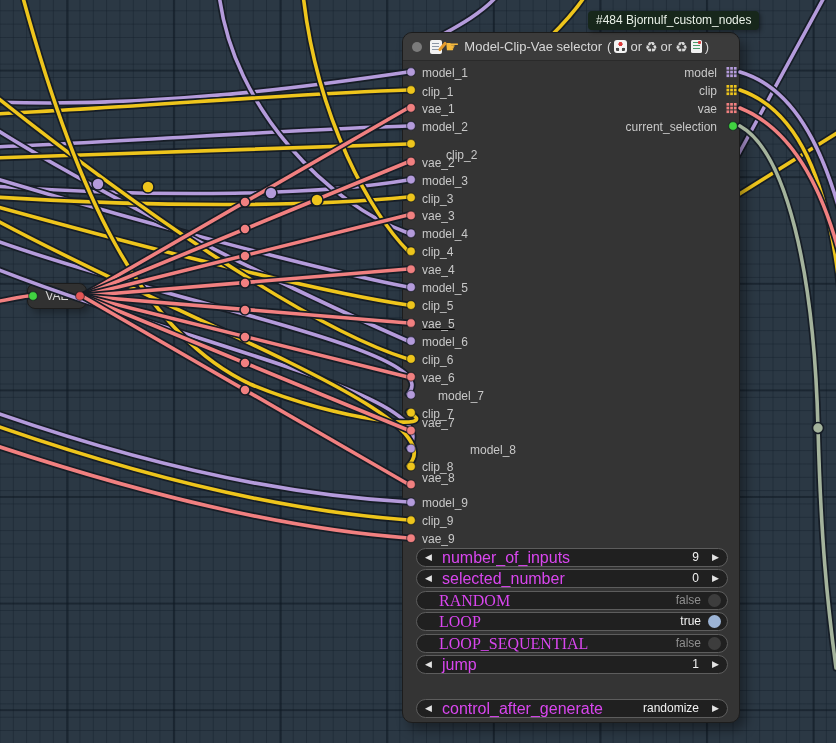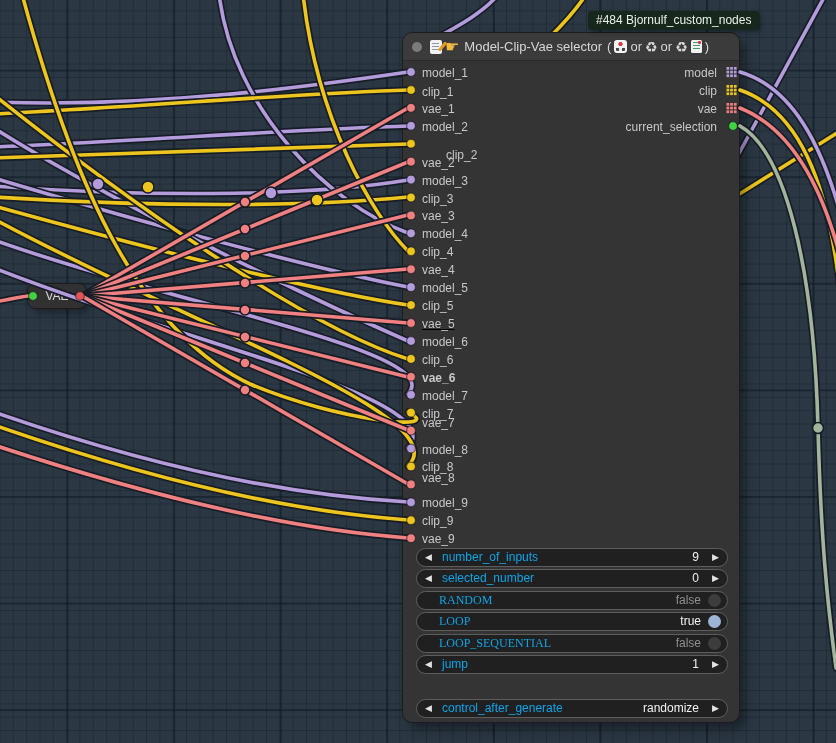--- a/index.html
+++ b/index.html
@@ -66,21 +66,21 @@
   .slot-label{font-size:12px;color:#c8c8c8;white-space:nowrap;}
 
   
   .widget{
     position:absolute;left:13px;width:312px;height:19px;box-sizing:border-box;
     background:#202020;border:1px solid#5d5d5d;border-radius:10px;
   }
   .widget .arr{position:absolute;top:0;height:17px;line-height:17px;font-size:9px;color:#e3e3e3;}
   .widget .arr.l{left:8px;}
   .widget .arr.r{right:8px;}
-  .widget .wlabel{position:absolute;left:25px;top:0;height:17px;line-height:17px;font-size:12px;color:#0ea5e9;white-space:nowrap;}
+  .widget .wlabel{position:absolute;left:25px;top:0;height:17px;line-height:17px;font-size:16px;color:#d946ef;white-space:nowrap;}
   .widget.toggle .wlabel{left:22px;font-family:Liberation Serif, serif;}
   .widget .wvalue{position:absolute;right:28px;top:0;height:17px;line-height:17px;font-size:12px;color:#f2f2f2;}
   .widget.toggle .wvalue{right:26px;}
   .widget .wvalue.off{color:#8f8f8f;}
   .widget .tdot{position:absolute;right:6px;top:2px;width:13px;height:13px;border-radius:50%;background:#3d3d3d;}
   .widget .tdot.on{background:#9cb4d6;}
 
   
   .vae-node{
     position:absolute;left:27px;top:283px;width:60px;height:26px;
@@ -326,33 +326,33 @@
       </div>
       <div class="in-row" style="top: 283.02px; text-decoration: underline;">
         <span class="slot-label">vae_5</span>
       </div>
       <div class="in-row" style="top: 300.95px; align-items: center;">
         <span class="slot-label">model_6</span>
       </div>
       <div class="in-row" style="top: 318.88px;">
         <span class="slot-label">clip_6</span>
       </div>
-      <div class="in-row" style="top: 336.81px; font-weight: bold;">
+      <div class="in-row" style="top: 336.81px;">
         <span class="slot-label">vae_6</span>
       </div>
-      <div class="in-row" style="top: 354.74px;">
+      <div class="in-row" style="top: 354.74px; margin-left: 16px;">
         <span class="slot-label">model_7</span>
       </div>
       <div class="in-row" style="top: 372.67px;">
         <span class="slot-label">clip_7</span>
       </div>
       <div class="in-row" style="top: 382px;">
         <span class="slot-label">vae_7</span>
       </div>
-      <div class="in-row" style="top: 408.53px;">
+      <div class="in-row" style="top: 408.53px; margin-left: 48px;">
         <span class="slot-label">model_8</span>
       </div>
       <div class="in-row" style="top: 426.46px;">
         <span class="slot-label">clip_8</span>
       </div>
       <div class="in-row" style="top: 437px; justify-content: flex-end;">
         <span class="slot-label">vae_8</span>
       </div>
       <div class="in-row" style="top: 462.32px;">
         <span class="slot-label">model_9</span>

